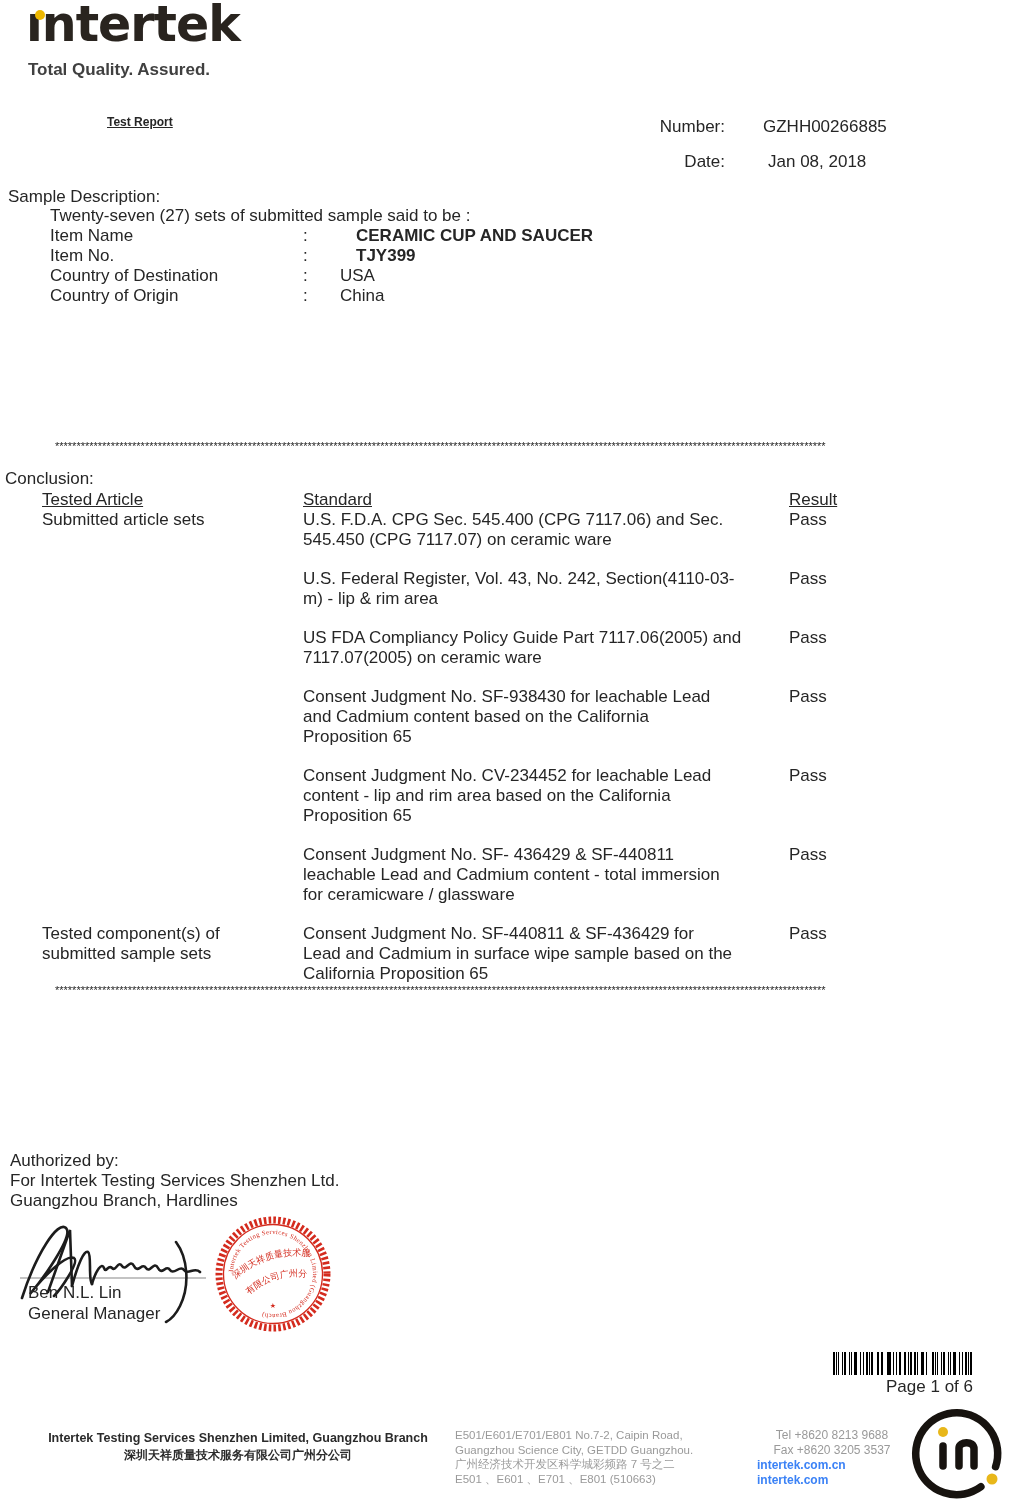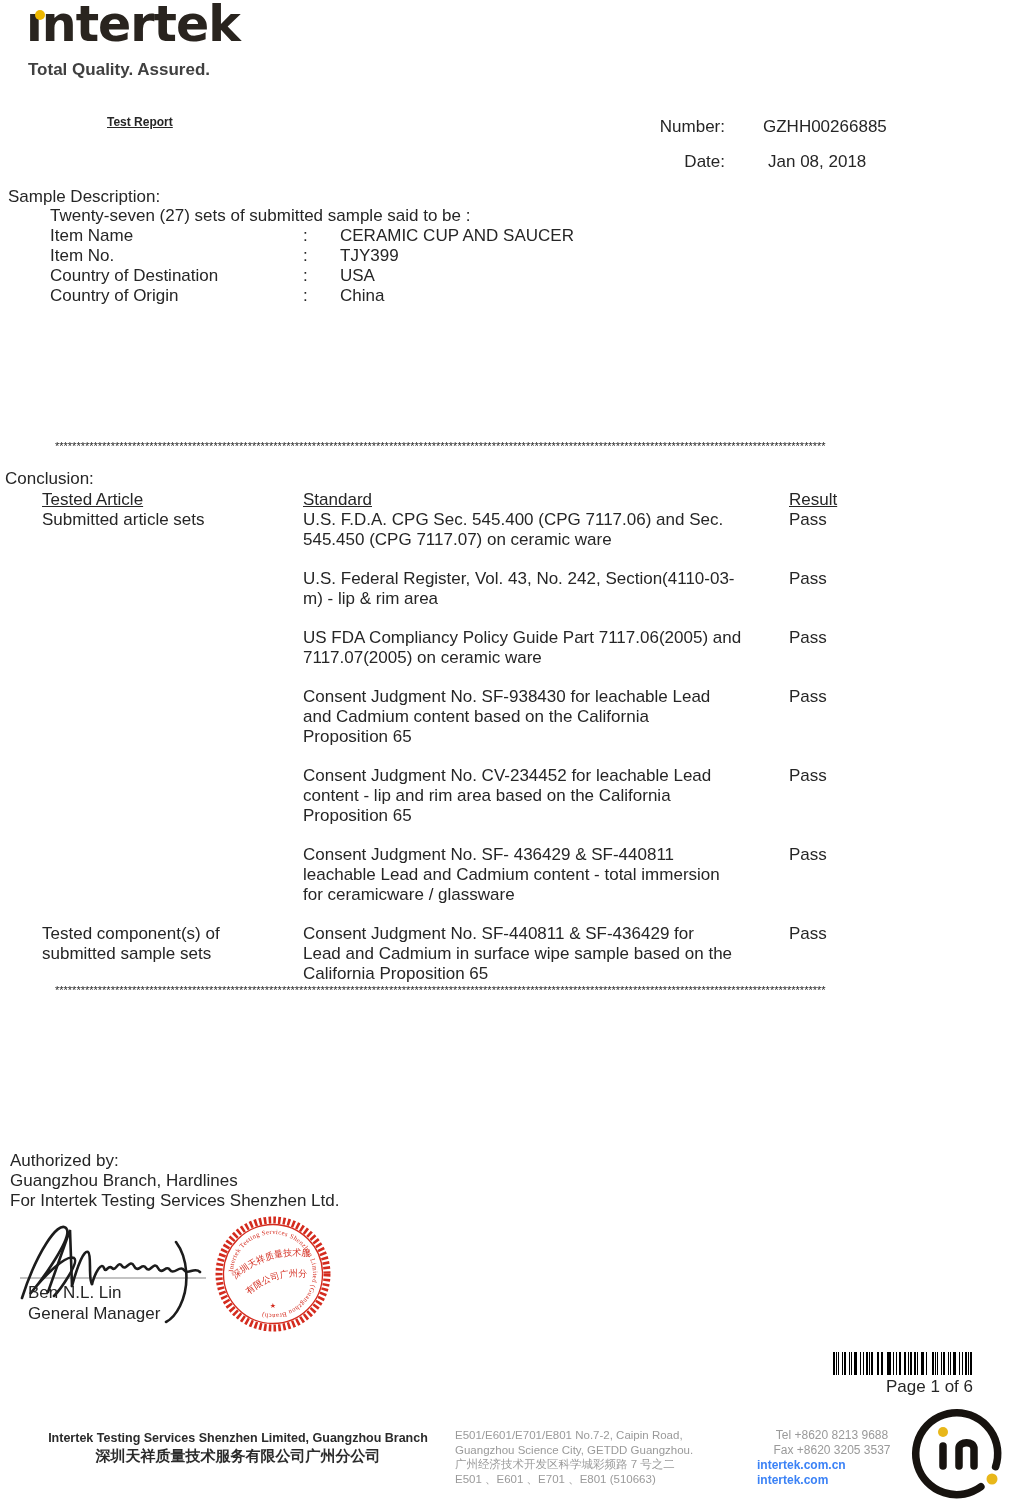--- a/index.html
+++ b/index.html
@@ -24,21 +24,21 @@
   .num-value  { left:763px; top:117px; }
   .date-label { left:600px; top:152px; width:125px; text-align:right; }
   .date-value { left:768px; top:152px; }
 
   
   .sample-label { left:8px; top:187px; }
   .sample-body  { left:50px; top:206px; line-height:20px; }
   .sample-row .f-label { display:inline-block; width:253px; vertical-align:top; }
   .sample-row .f-colon { display:inline-block; width:37px;  vertical-align:top; }
   .sample-row .f-value { display:inline-block; vertical-align:top; }
-  .bold { font-weight:normal; }
+  .bold { font-weight:bold;margin-left:16px; }
 
   
   .sep { left:55px; width:920px; height:14px; overflow:hidden; white-space:nowrap;
          font-size:11px; letter-spacing:0; color:#262626; }
   .sep1 { top:440px; } .sep2 { top:984px; }
 
   
   .conclusion-label { left:5px; top:469px; }
   .table { left:42px; top:490px; width:940px; }
   .trow { display:flex; align-items:flex-start; }
@@ -60,21 +60,21 @@
   
   .barcode { left:833px; top:1352px; width:140px; height:23px;
     background:
       repeating-linear-gradient(90deg, #000 0 1px, rgba(0,0,0,0) 1px 3px, #000 3px 4px, rgba(0,0,0,0) 4px 9px),
       repeating-linear-gradient(90deg, #000 0 2px, #fff 2px 5px, #000 5px 6px, #fff 6px 11px);
   }
   .page-num { left:833px; top:1377px; width:140px; text-align:right; font-size:17px; }
 
   
   .foot-left { left:28px; top:1430px; width:420px; font-size:12.5px; font-weight:bold; color:#2b2b2b; line-height:17px;text-align:center; }
-  .foot-left .cn { font-size:15px; }
+  .foot-left .cn { font-size:12px; }
   .foot-mid { left:455px; top:1428px; width:300px; font-size:11.5px; color:#9a9a9a; line-height:14.5px; }
   .foot-right { left:757px; top:1428px; width:150px; font-size:12px; line-height:15px; }
   .foot-right .gray { color:#9a9a9a;text-align:center; }
   .foot-right .web { font-weight:bold; color:#3b82f6; }
   .in-logo { left:906px; top:1400px; }
 </style>
 </head>
 <body>
 
 <div class="abs logo-text">ıntertek</div>
@@ -159,22 +159,22 @@
 Lead and Cadmium in surface wipe sample based on the
 California Proposition 65</div>
     <div class="c-result">Pass</div>
   </div>
 </div>
 
 <div class="abs sep sep2">************************************************************************************************************************************************************************************</div>
 
 <div class="abs auth">
   <div>Authorized by:</div>
+  <div>For Intertek Testing Services Shenzhen Ltd.</div>
   <div>Guangzhou Branch, Hardlines</div>
-  <div>For Intertek Testing Services Shenzhen Ltd.</div>
 </div>
 
 <svg class="abs signature-svg" width="218" height="120" viewBox="0 0 218 120">
   <line x1="12" y1="72" x2="198" y2="72" stroke="#888" stroke-width="1.2"></line>
   <g fill="none" stroke="#1c1c1c" stroke-width="2.6" stroke-linecap="round">
     <path d="M14,92 C28,48 50,14 58,22 C66,30 34,74 22,88 C36,70 58,48 66,52 C72,56 52,84 46,90"></path>
     <path d="M40,86 L62,24 L64,80"></path>
     <path d="M64,80 C70,58 76,44 80,46 C84,48 80,74 84,78"></path>
     <path d="M84,78 C88,64 94,56 96,62 C98,68 100,58 104,62 C108,66 110,54 114,60 C118,66 122,52 126,60 C130,68 134,56 138,62 C142,68 146,54 150,62 C154,70 158,58 162,64 C166,70 172,58 176,64 C180,70 186,60 192,66"></path>
     <path d="M168,36 C180,52 182,80 172,100 C168,108 162,114 158,116"></path>

